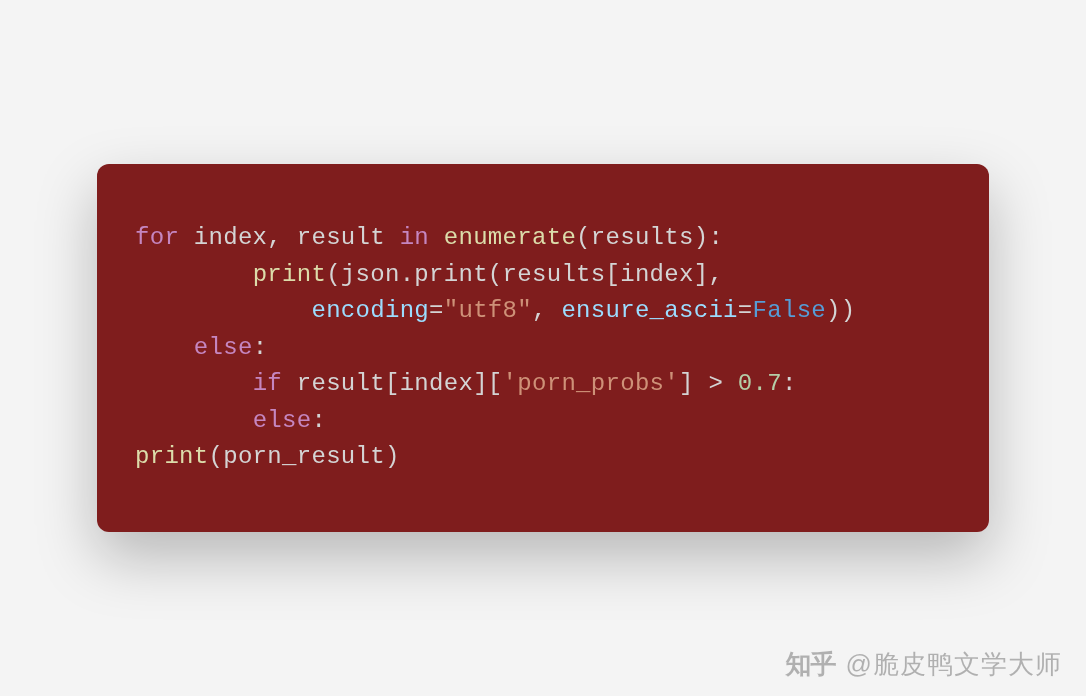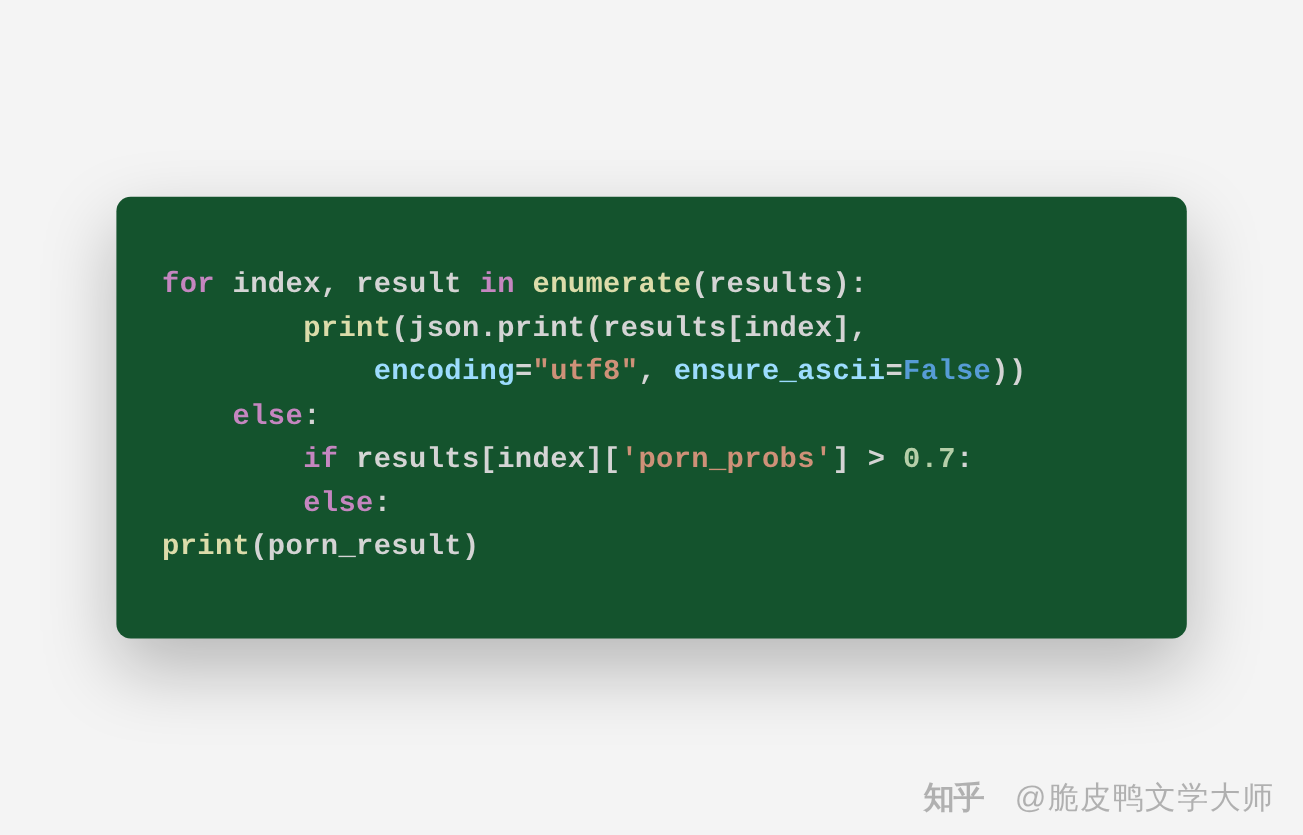--- a/index.html
+++ b/index.html
@@ -11,26 +11,25 @@
       width: 1086px;
       height: 696px;
       background: #f4f4f4;
       display: flex;
       align-items: center;
       justify-content: center;
       font-family: 'Consolas', 'Monaco', 'Courier New', monospace;
       position: relative;
     }
     .code-block {
-      background: #14532d;
+      background: #7f1d1d;
       border-radius: 12px;
       padding: 56px 38px;
       width: 892px;
       box-shadow: 0 25px 60px rgba(0,0,0,0.25);
-      font-weight: bold;
     }
     .code-line {
       font-size: 24px;
       line-height: 1.52;
       white-space: pre;
       color: #d4d4d4;
       letter-spacing: 0.3px;
     }
     .tok-keyword { color: #c586c0; }
     .tok-builtin { color: #dcdcaa; }
@@ -42,37 +41,37 @@
     .tok-punct { color: #d4d4d4; }
     .watermark {
       position: absolute;
       bottom: 14px;
       right: 24px;
       color: rgba(0,0,0,0.28);
       font-family: 'PingFang SC', 'Microsoft YaHei', sans-serif;
       font-size: 26px;
       display: flex;
       align-items: center;
-      gap: 26px;
+      gap: 10px;
       letter-spacing: 1px;
     }
     .watermark-logo {
       font-weight: 700;
       letter-spacing: -1px;
     }
   </style>
 </head>
 <body>
 
 <div class="code-block" id="code-container">
     <div class="code-line"><span class="tok-keyword">for</span><span class="tok-default"> index, result </span><span class="tok-keyword">in</span><span class="tok-default"> </span><span class="tok-builtin">enumerate</span><span class="tok-punct">(results):</span></div>
     <div class="code-line"><span class="tok-default">        </span><span class="tok-builtin">print</span><span class="tok-punct">(json.print(results[index],</span></div>
     <div class="code-line"><span class="tok-default">            </span><span class="tok-identifier">encoding</span><span class="tok-punct">=</span><span class="tok-string">"utf8"</span><span class="tok-punct">, </span><span class="tok-identifier">ensure_ascii</span><span class="tok-punct">=</span><span class="tok-constant">False</span><span class="tok-punct">))</span></div>
     <div class="code-line"><span class="tok-default">    </span><span class="tok-keyword">else</span><span class="tok-punct">:</span></div>
-    <div class="code-line"><span class="tok-default">        </span><span class="tok-keyword">if</span><span class="tok-default"> results[index][</span><span class="tok-string">'porn_probs'</span><span class="tok-default">] &gt; </span><span class="tok-number">0.7</span><span class="tok-punct">:</span></div>
+    <div class="code-line"><span class="tok-default">        </span><span class="tok-keyword">if</span><span class="tok-default"> result[index][</span><span class="tok-string">'porn_probs'</span><span class="tok-default">] &gt; </span><span class="tok-number">0.7</span><span class="tok-punct">:</span></div>
     <div class="code-line"><span class="tok-default">        </span><span class="tok-keyword">else</span><span class="tok-punct">:</span></div>
     <div class="code-line"><span class="tok-builtin">print</span><span class="tok-punct">(porn_result)</span></div>
   </div>
 
 <div class="watermark">
   <span class="watermark-logo">知乎</span>
   <span>@脆皮鸭文学大师</span>
 </div>
 
 </body></html>

